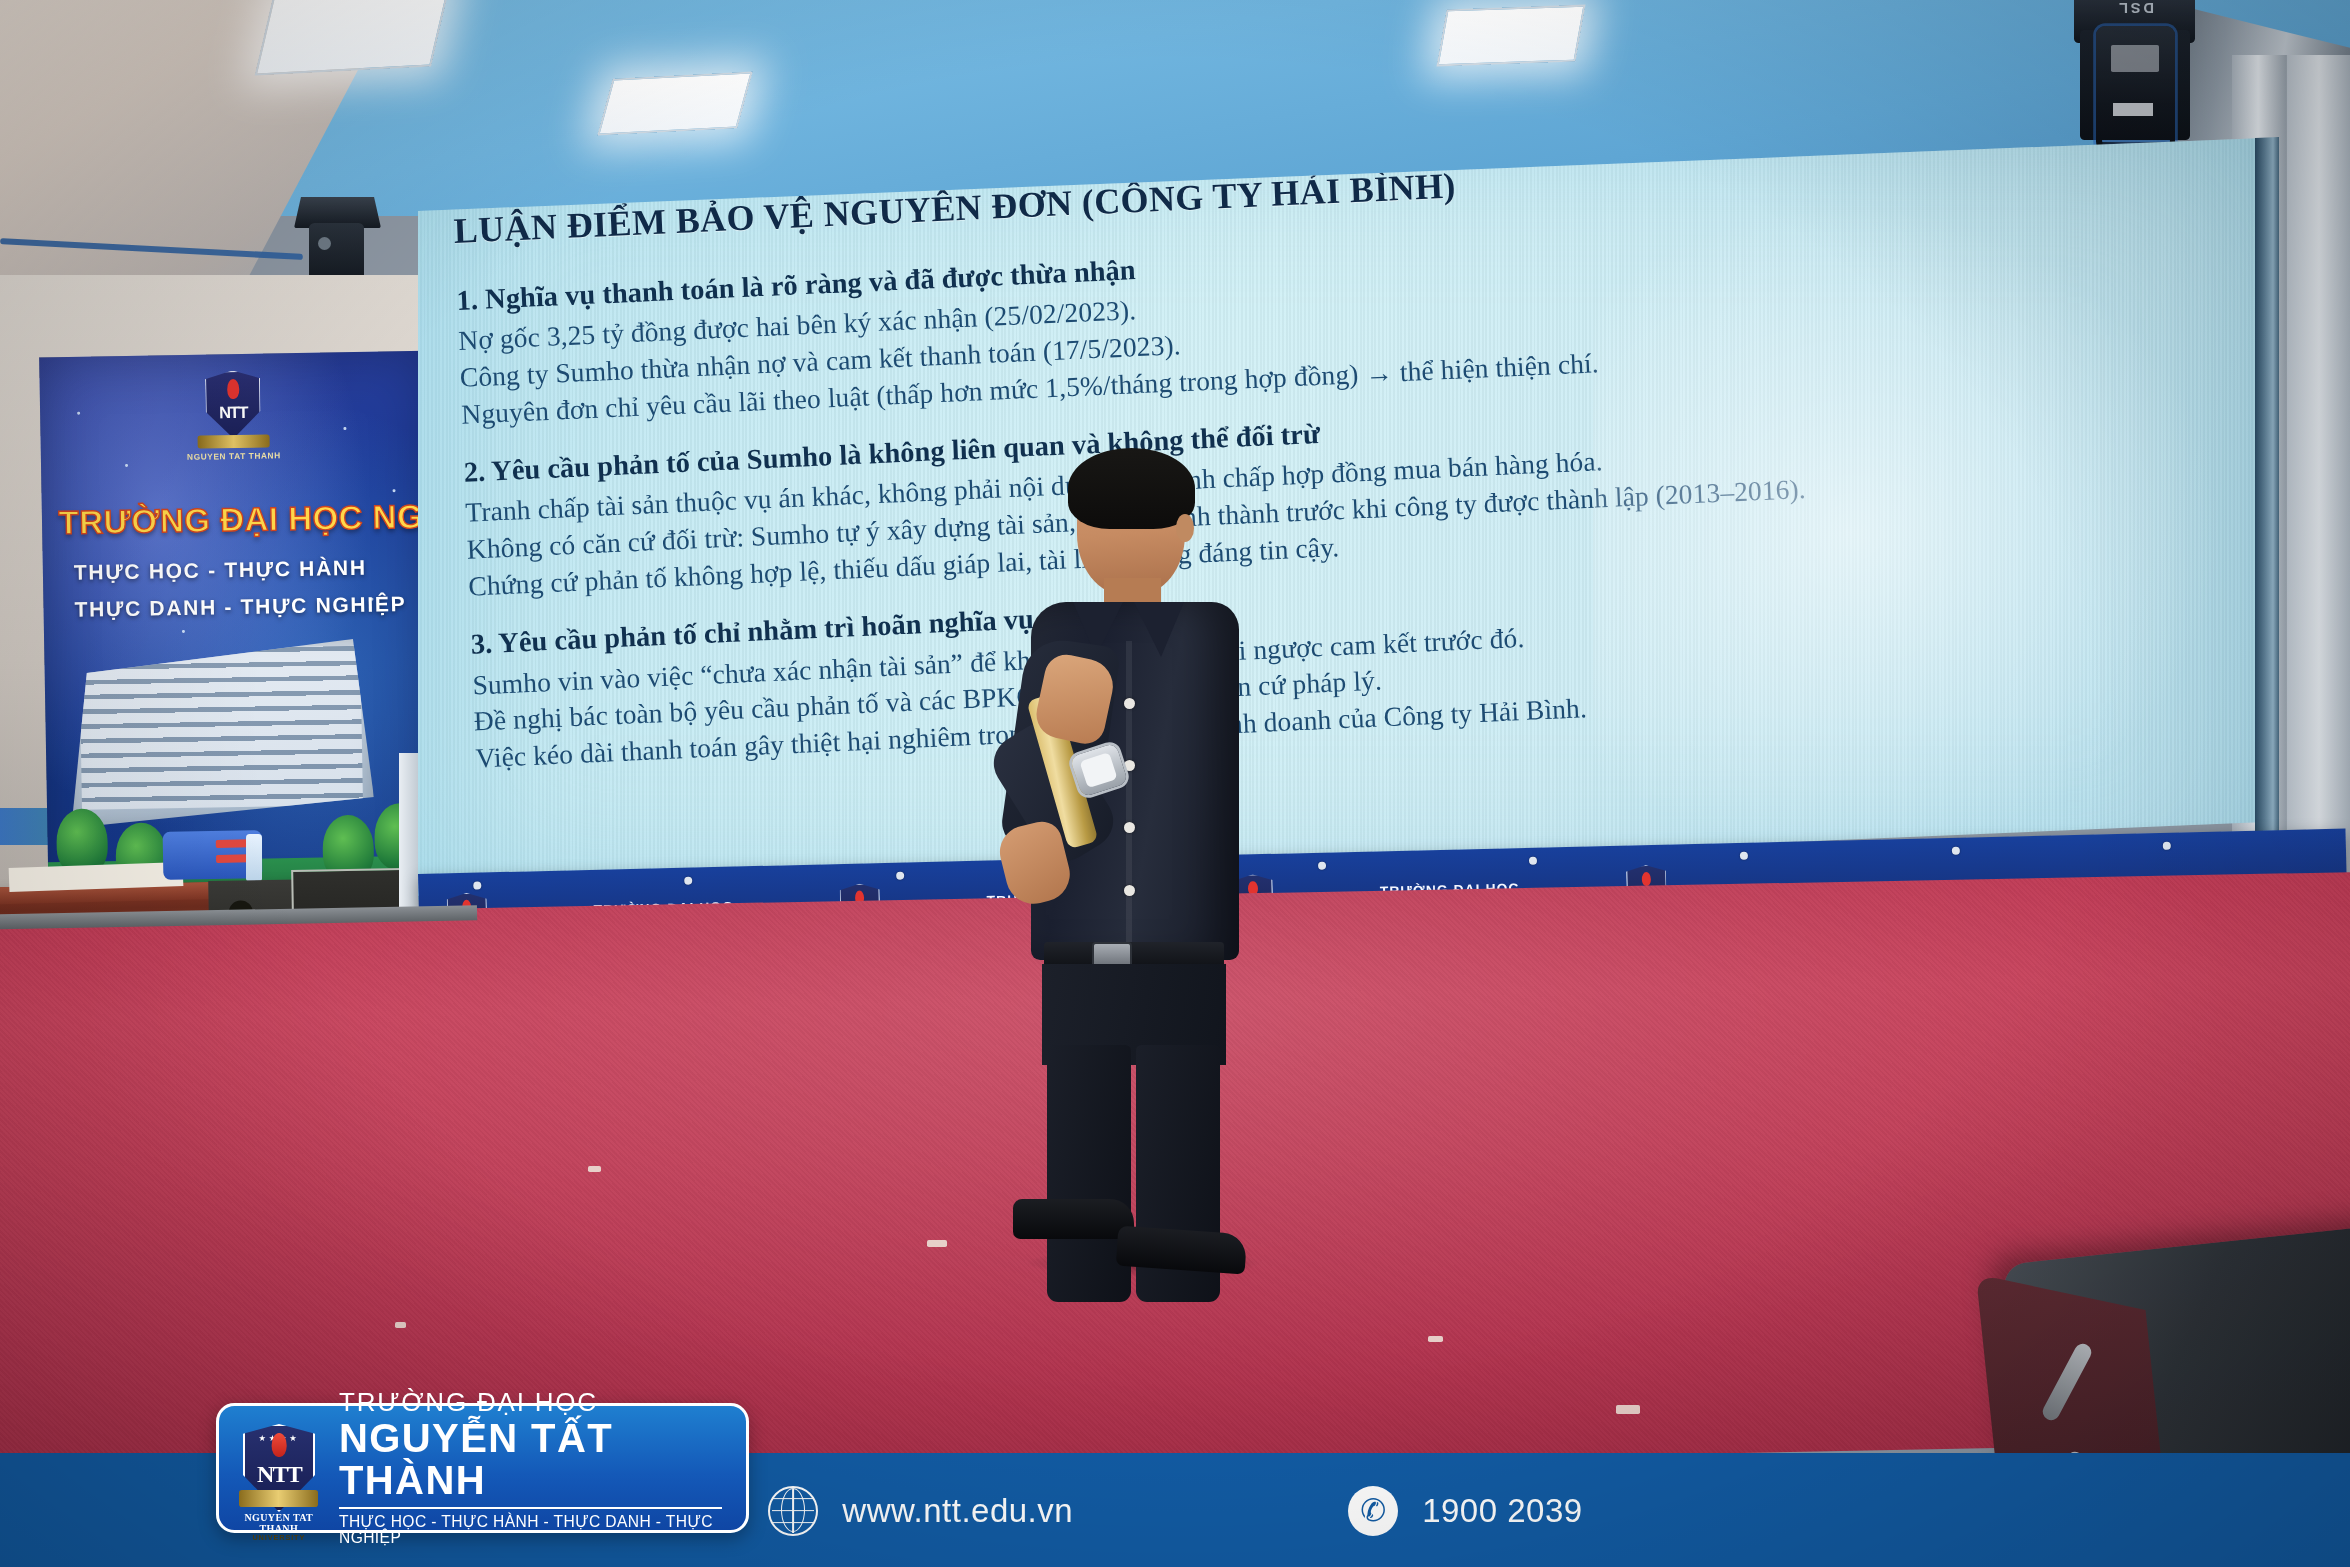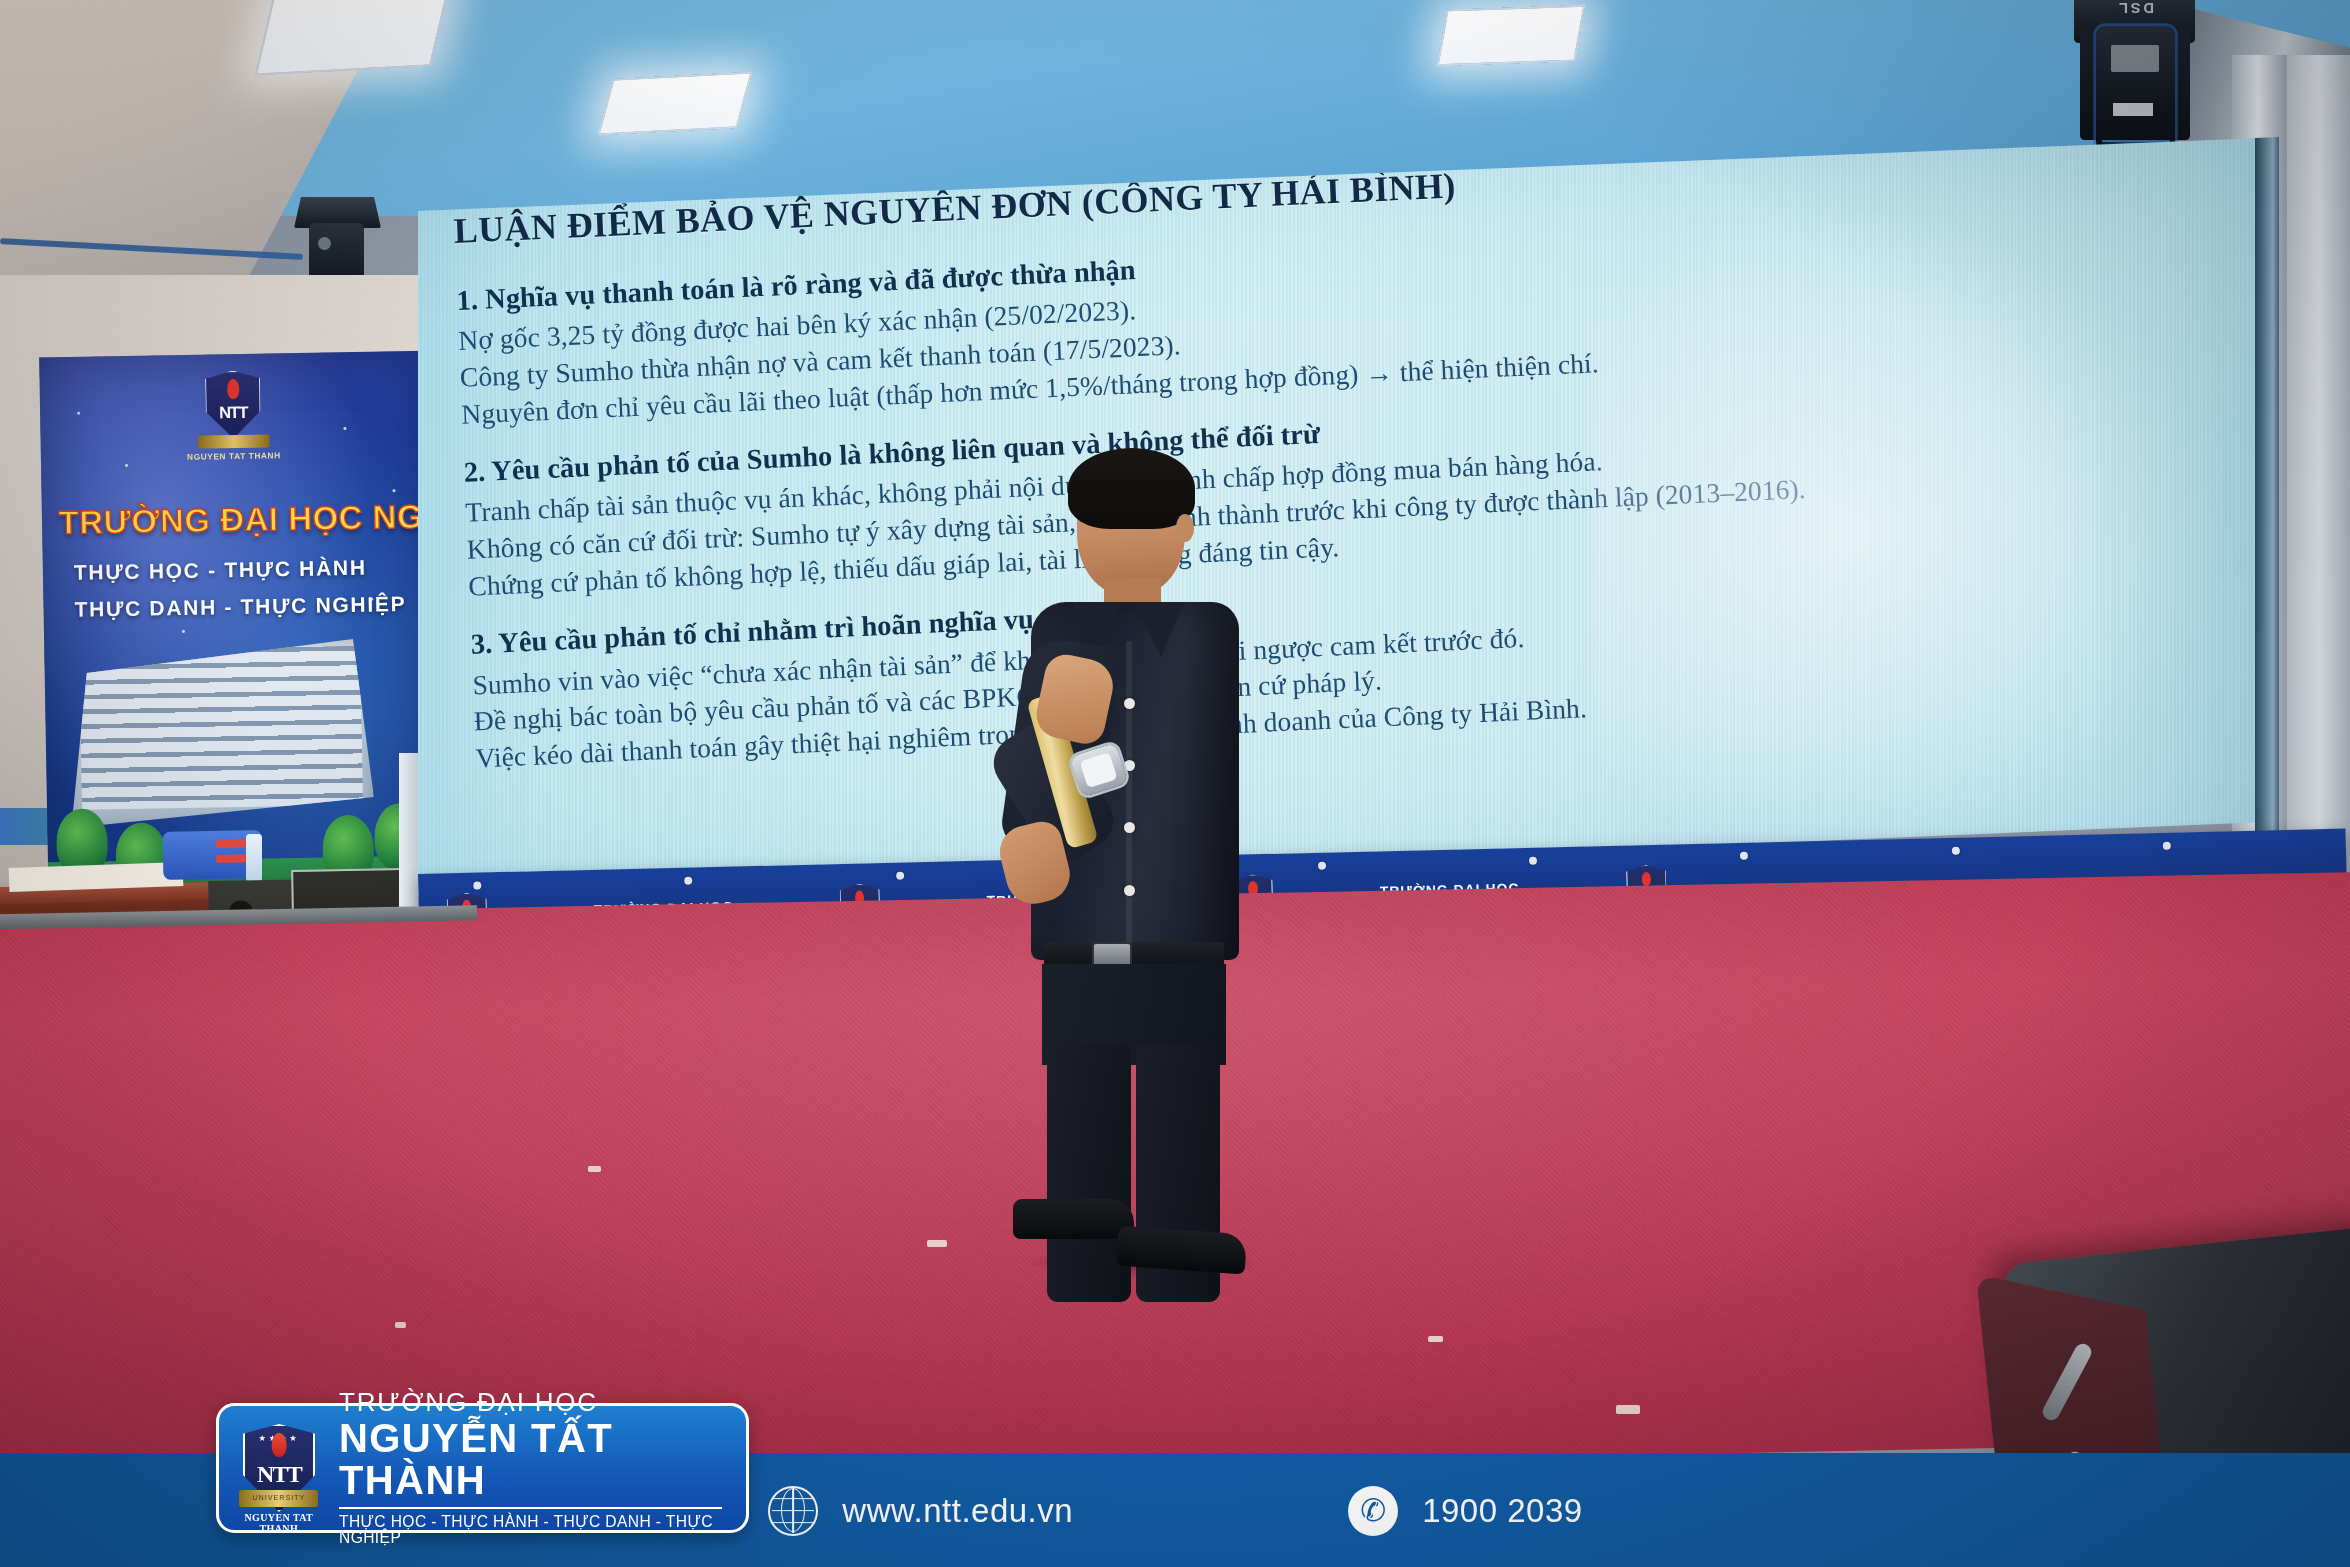--- a/index.html
+++ b/index.html
@@ -581,21 +581,21 @@
     position:absolute; left:0; right:0; top:9.2px; text-align:center;
     color:#ffffff; font-size:8.3px; letter-spacing:2.8px;
   }
   .plaque-ribbon {
     position:absolute; left:-3.7px; top:66px; width:79px; height:16.5px;
     background:linear-gradient(90deg,#8a6c1d,#e9cd72 50%,#8a6c1d);
     border-radius:2.8px;
   }
   .plaque-ribbon span {
     display:block; text-align:center; color:#4a3a0c; font-size:7.3px;
-    font-weight:normal; letter-spacing:0.9px; line-height:16.5px;
+    font-weight:bold; letter-spacing:0.9px; line-height:16.5px;margin-top:40px;
   }
   .plaque-subname {
     position:absolute; left:-14.7px; top:88px; width:101px; text-align:center;
     color:#ffffff; font-size:10px; font-weight:bold; letter-spacing:0.4px;
     font-family:"Liberation Serif", serif;
   }
   .plaque-text { color:#ffffff; line-height:1.06; }
   .plaque-text .l1 { font-size:26px; letter-spacing:1.8px; }
   .plaque-text .l2 { font-size:40px; font-weight:bold; letter-spacing:1.4px; }
   .plaque-text .rule { height:1.8px; background:#ffffff; margin:5.5px 0 4.6px; }

